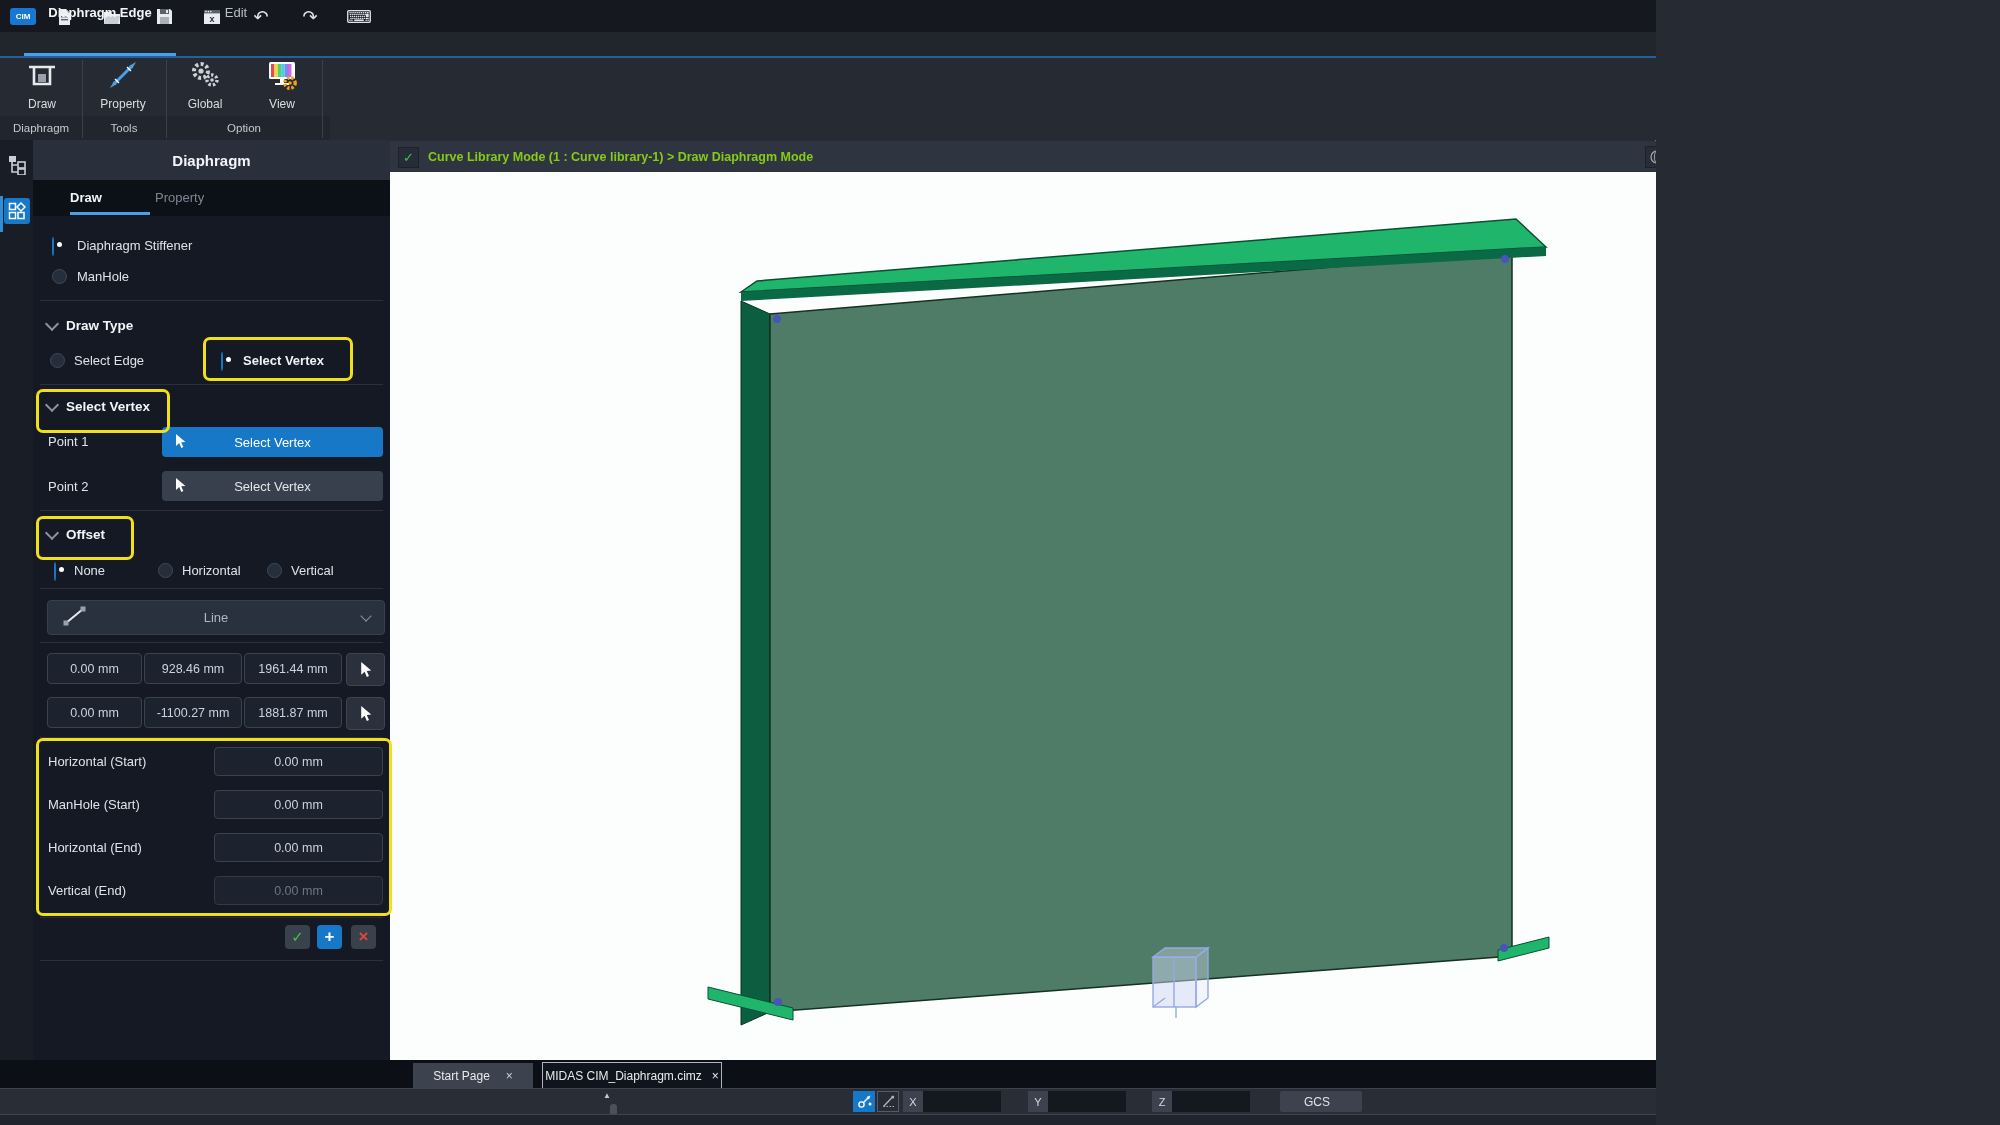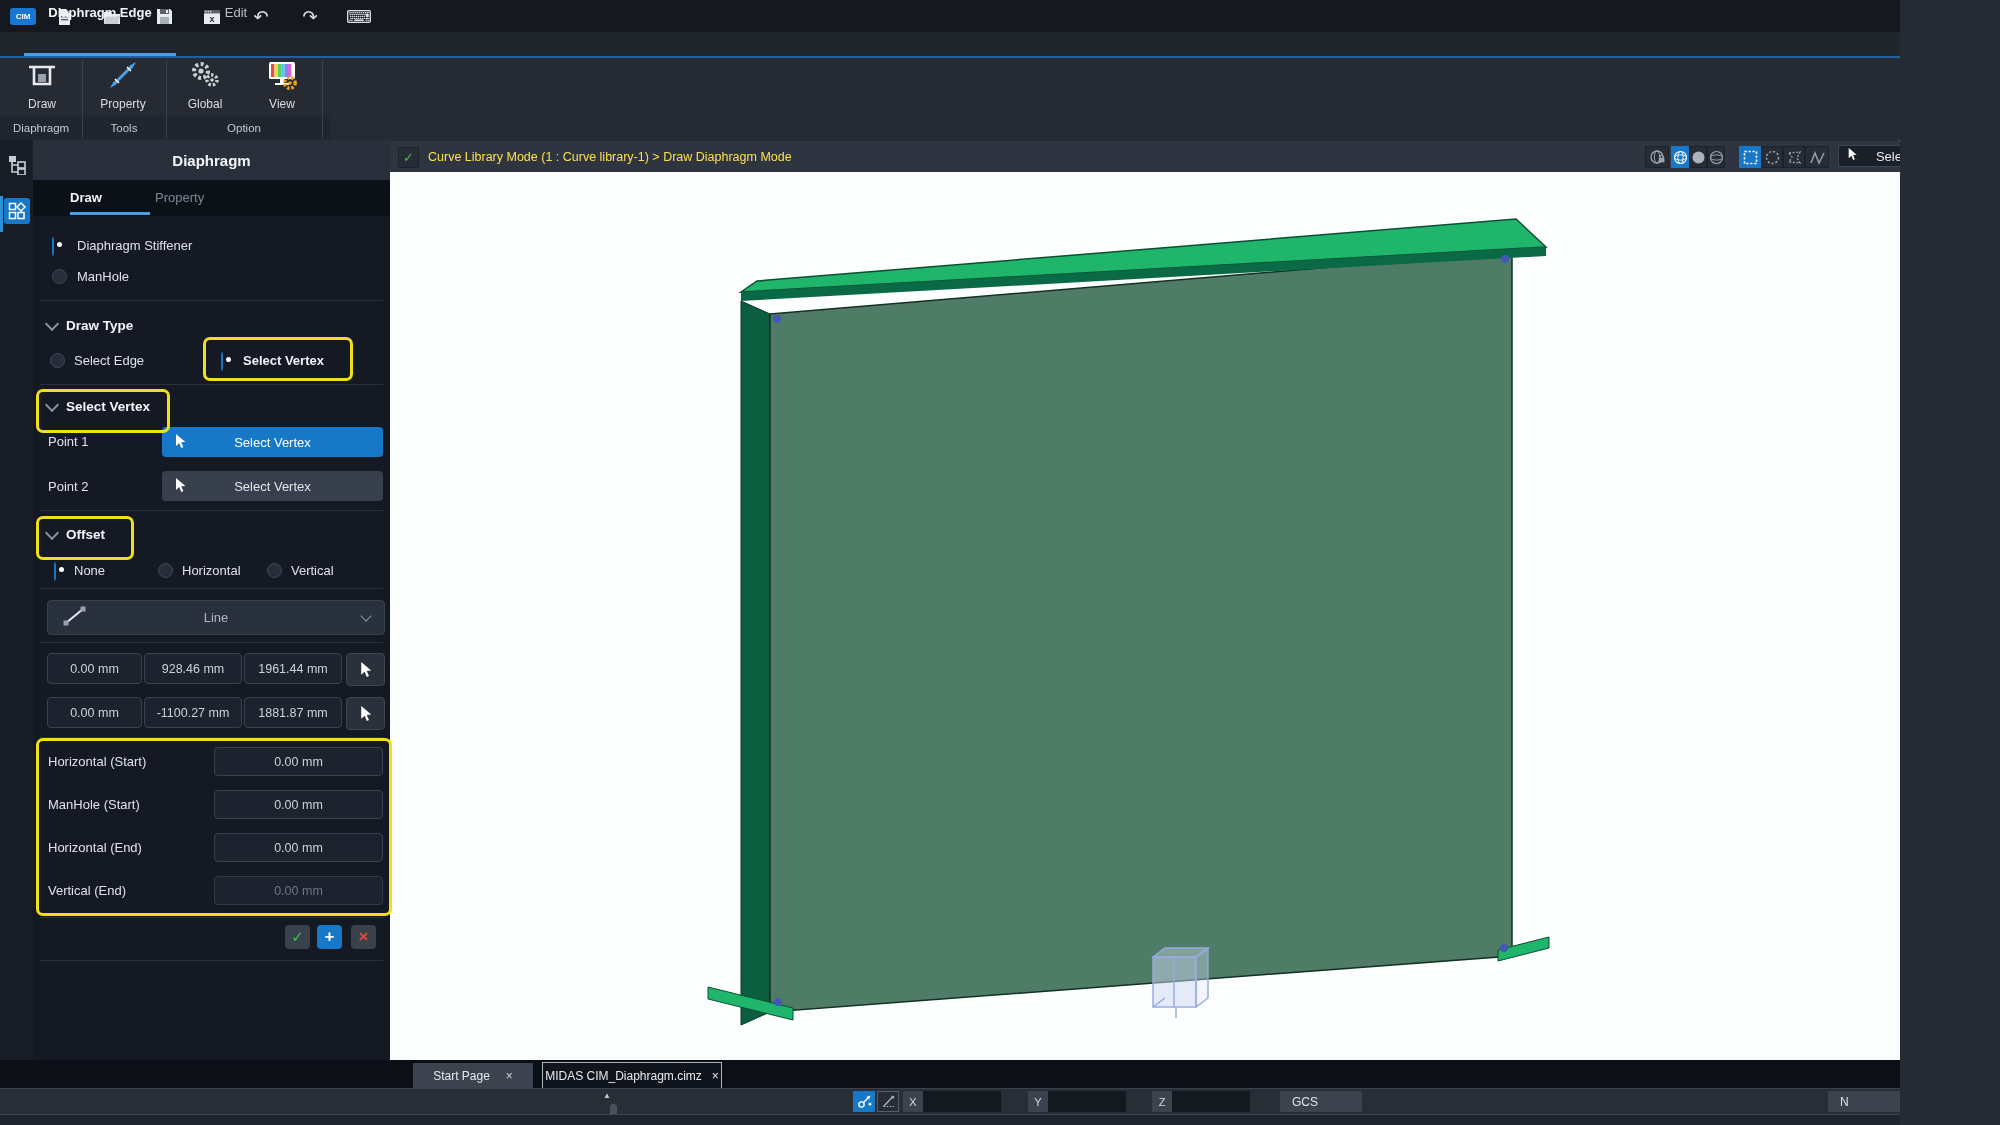--- a/index.html
+++ b/index.html
@@ -1,16 +1,16 @@
 <!DOCTYPE html>
 <html><head>
 <meta charset="utf-8">
 <style>
   html,body{margin:0;padding:0;background:#262b33;}
-  #app{position:relative;width:1900px;height:1125px;overflow:hidden;background:#262b33;
+  #app{position:relative;width:1656px;height:1125px;overflow:hidden;background:#262b33;
        font-family:"Liberation Sans","DejaVu Sans",sans-serif;box-shadow:inset 0 0 0 1px #767e8c;}
   .t{position:absolute;}
   
   .titlebar{left:0;top:0;width:2000px;height:32px;background:#15181e;}
   .logo{left:10px;top:8px;width:26px;height:17px;background:#1877d2;border-radius:3px;color:#fff;
         font-size:8px;font-weight:bold;display:flex;align-items:center;justify-content:center;}
   .tb-ic{top:7px;width:24px;height:19px;display:flex;align-items:center;justify-content:center;color:#dfe3e8;font-size:15px;}
   .wtitle{left:0;top:0;width:2000px;height:30px;display:flex;align-items:center;justify-content:center;
           color:#dfe3e8;font-size:12.5px;pointer-events:none;}
   .winbtn{top:0;width:32px;height:30px;display:flex;align-items:center;justify-content:center;color:#cfd4da;font-size:13px;}
@@ -49,21 +49,21 @@
   .divider{left:40px;width:343px;height:1px;background:#2a313d;}
   .ylw{border:3px solid #f0e01a;border-radius:7px;z-index:5;pointer-events:none;}
   .pvbtn{border-radius:4px;display:flex;align-items:center;justify-content:center;color:#fff;font-size:13px;}
   .field{background:#1d232e;border:1px solid #3a4250;border-radius:4px;color:#ccd2da;display:flex;align-items:center;justify-content:center;font-size:12.5px;}
   .field.dis{color:#6d7682;border-color:#313947;}
   .cursbtn{background:#2a303c;border:1px solid #3e4551;border-radius:4px;display:flex;align-items:center;justify-content:center;}
   .actbtn{width:25px;height:24px;border-radius:4px;display:flex;align-items:center;justify-content:center;font-weight:bold;}
   
   .vstrip{left:390px;top:141px;width:1610px;height:31px;background:#2f3540;border-bottom:1px solid #20252d;}
   .canvas{left:390px;top:172px;width:1610px;height:888px;background:#fcfdfd;}
-  .modetxt{color:#fde047;font-size:12.5px;font-weight:normal;}
+  .modetxt{color:#84cc16;font-size:12.5px;font-weight:bold;}
   .vicon{height:22px;background:#272c35;border:1px solid #1d222a;display:flex;align-items:center;justify-content:center;box-sizing:border-box;}
   .vicon.blue{background:#1878c8;border-color:#1878c8;}
   .ddchev{width:7px;height:7px;border-left:1.6px solid #8a93a0;border-bottom:1.6px solid #8a93a0;transform:rotate(-45deg);margin-top:-3px;}
   
   .tabbar{left:0;top:1060px;width:2000px;height:28px;background:#0c1016;}
   .dtab{top:1063px;height:25px;display:flex;align-items:center;font-size:12px;color:#e7eaed;}
   .statusbar{left:0;top:1088px;width:2000px;height:26px;background:#282d36;border-top:1px solid #3c434e;box-sizing:border-box;}
   .slabel{background:#3d434e;color:#d6dade;font-size:11px;display:flex;align-items:center;justify-content:center;}
   .sinput{background:#14181f;}
   .sdrop{background:#3d434e;border-radius:2px;color:#dfe3e8;font-size:12px;display:flex;align-items:center;}
@@ -467,21 +467,21 @@
         <rect x="10.5" y="1.8" width="2.6" height="2.6" fill="#aab2bc"></rect>
       </svg>
   </div>
   <div class="t slabel" style="left:903px;top:1091px;width:20px;height:21px">X</div>
   <div class="t sinput" style="left:923px;top:1091px;width:78px;height:21px"></div>
   <div class="t slabel" style="left:1028px;top:1091px;width:20px;height:21px">Y</div>
   <div class="t sinput" style="left:1048px;top:1091px;width:78px;height:21px"></div>
   <div class="t slabel" style="left:1152px;top:1091px;width:20px;height:21px">Z</div>
   <div class="t sinput" style="left:1172px;top:1091px;width:78px;height:21px"></div>
   <div class="t sdrop" style="left:1280px;top:1091px;width:82px;height:21px">
-    <span style="margin-left:12px">GCS</span>
+    <span style="margin-left:24px">GCS</span>
 
   </div>
   <div class="t sdrop" style="left:1828px;top:1091px;width:82px;height:21px">
     <span style="margin-left:12px">N</span>
 
   </div>
   <div class="t sdrop" style="left:1917px;top:1091px;width:68px;height:21px">
     <span style="margin-left:12px">mm</span>
 
   </div>

